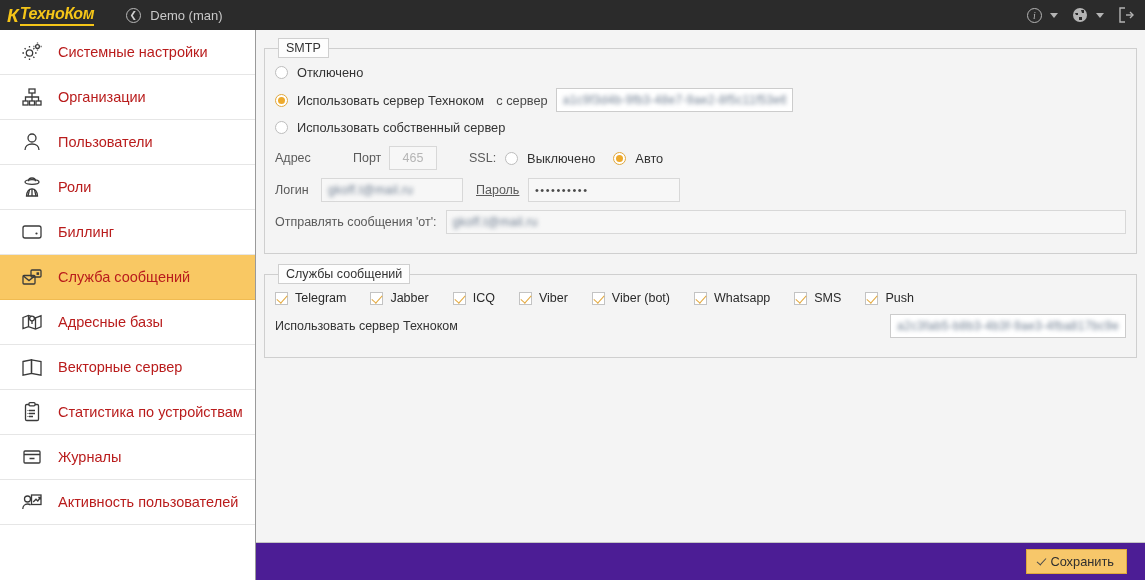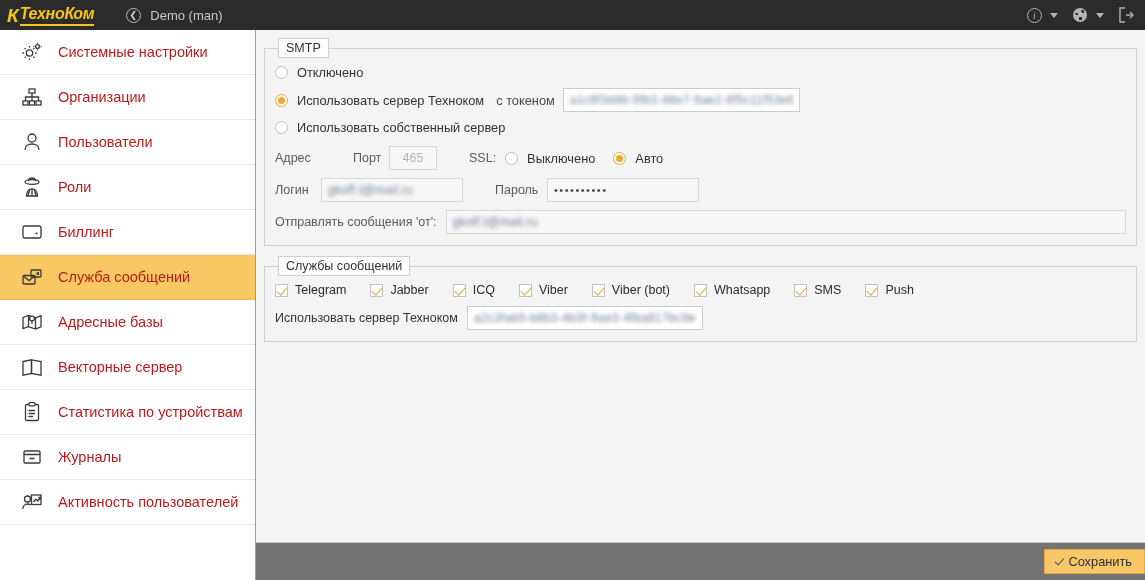--- a/index.html
+++ b/index.html
@@ -99,21 +99,21 @@
     padding: 7px 10px 11px 10px; margin: 0 0 10px 0;
   }
   fieldset.panel > legend {
     font-size: 12.5px; color: #333; padding: 2px 7px;
     background: #fdfdfd; border: 1px solid #cfcfcf;
     margin-left: 3px;
   }
 
   
   .row { display: flex; align-items: center; margin-bottom: 8px; }
-  .row:last-child { margin-bottom: 0; }
+  .row:last-child { margin-bottom: 8px; justify-content: space-between; }
 
   
   .radio {
     width: 13px; height: 13px; border-radius: 50%;
     border: 1px solid #bdbdbd; background: #fff;
     flex: 0 0 13px; display: flex; align-items: center;
     justify-content: center; cursor: pointer;
   }
   .radio.on { border-color: #e0a83c; }
   .radio.on::after {
@@ -147,24 +147,24 @@
   .inp.disabled { background: #f7f7f7; color: #b5b5b5; border-color: #d8d8d8; }
   .redact {
     filter: blur(2.1px); color: #6f7e91; font-size: 12px;
     letter-spacing: 0.3px; white-space: nowrap; overflow: hidden;
     user-select: none;
   }
   .pwd-dots { letter-spacing: 1.5px; color: #4b4b4b; font-size: 11px; }
 
   
   .bottombar {
-    height: 38px; background: #737373;
+    height: 38px; background: #4c1d95;
     border-top: 1px solid #c4c4c4;
     display: flex; align-items: center; justify-content: flex-end;
-    padding-right: 0; flex: 0 0 38px;
+    padding-right: 18px; flex: 0 0 38px;
   }
   .save-btn {
     background: #f7c76a; border: 1px solid #dfa93c;
     height: 25px; min-width: 98px; display: flex;
     align-items: center; justify-content: center; gap: 6px;
     font-size: 12.8px; color: #2f2f2f; cursor: pointer;
     padding: 0 12px;
   }
   .save-check {
     width: 5px; height: 9px; border: solid #4c4c4c;
@@ -350,21 +350,21 @@
         <legend>SMTP</legend>
 
         <div class="row">
           <span class="radio"></span>
           <span class="radio-lbl">Отключено</span>
         </div>
 
         <div class="row">
           <span class="radio on"></span>
           <span class="radio-lbl">Использовать сервер Техноком</span>
-          <span class="radio-lbl sub" style="margin-left:12px;">с токеном</span>
+          <span class="radio-lbl sub" style="margin-left:12px;">с сервер</span>
           <span class="inp" style="width:237px; margin-left:8px;">
             <span class="redact">a1c9f3d4b-9fb3-48e7-9ae2-8f5c11f53e6d</span>
           </span>
         </div>
 
         <div class="row">
           <span class="radio"></span>
           <span class="radio-lbl">Использовать собственный сервер</span>
         </div>
 
@@ -379,21 +379,21 @@
           <span class="radio-lbl">Выключено</span>
           <span class="radio on" style="margin-left:18px;"></span>
           <span class="radio-lbl">Авто</span>
         </div>
 
         <div class="row">
           <span class="fld-lbl" style="width:46px;">Логин</span>
           <span class="inp disabled" style="width:142px;">
             <span class="redact">gkoff.t@mail.ru</span>
           </span>
-          <span class="fld-lbl" style="margin-left:32px; width:52px;">Пароль</span>
+          <span class="fld-lbl" style="margin-left:13px; width:52px;text-decoration:underline;">Пароль</span>
           <span class="inp disabled" style="width:152px;">
             <span class="pwd-dots">••••••••••</span>
           </span>
         </div>
 
         <div class="row">
           <span class="fld-lbl">Отправлять сообщения 'от':</span>
           <span class="inp disabled" style="flex:1; margin-left:9px;">
             <span class="redact">gkoff.t@mail.ru</span>
           </span>

